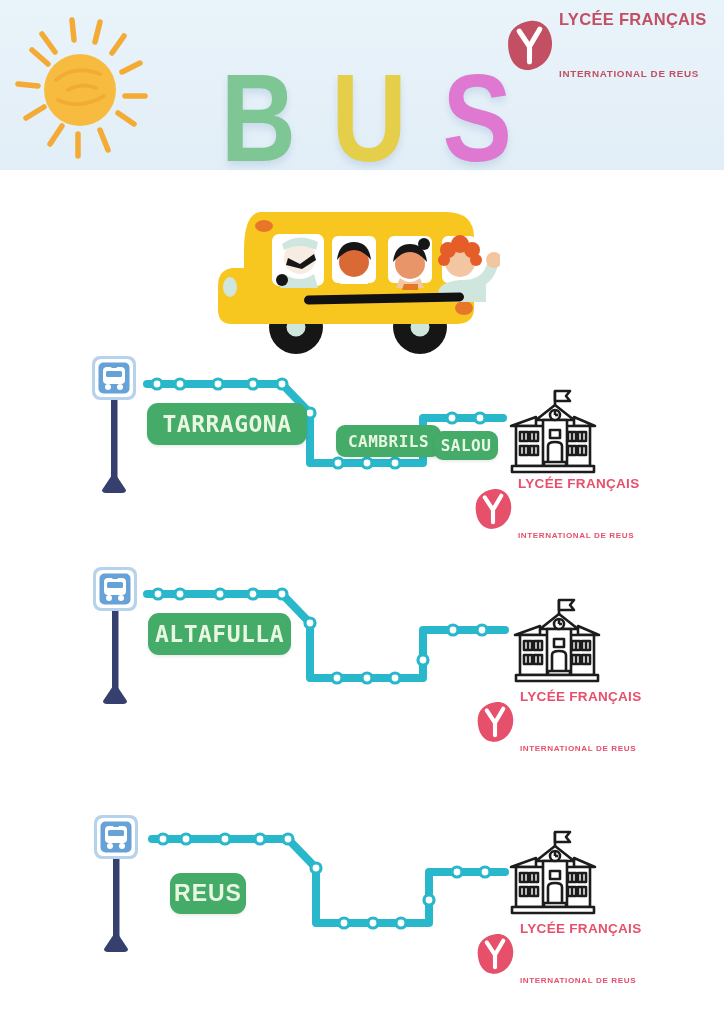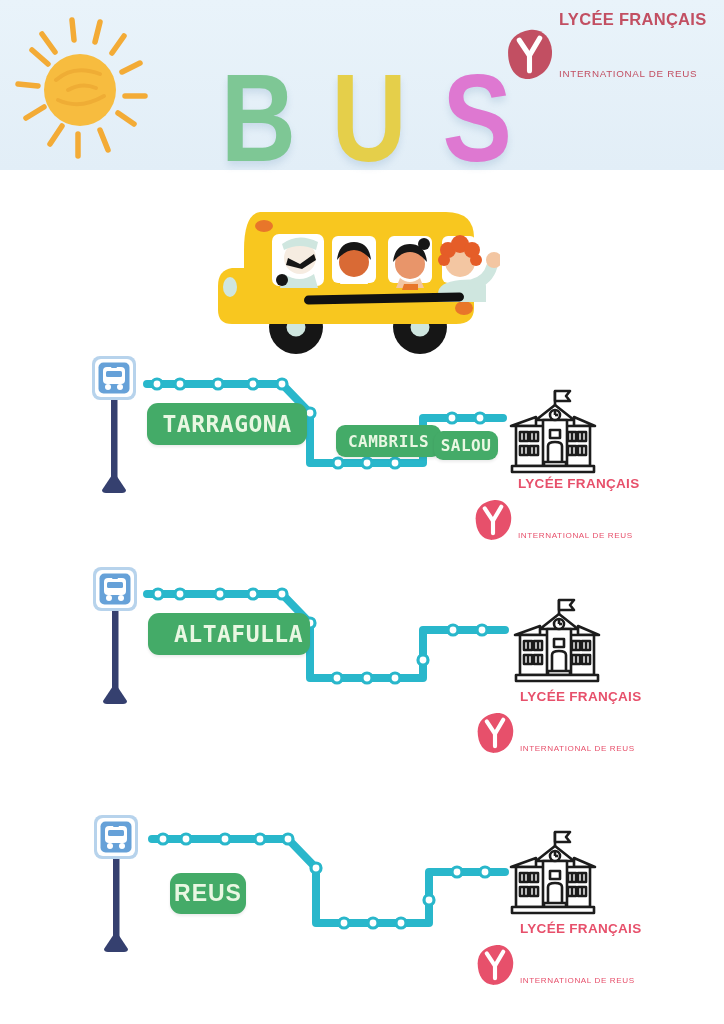--- a/index.html
+++ b/index.html
@@ -17,24 +17,24 @@
   .bus-title{
     left:368px;top:56px;
     transform:translateX(-50%) scaleX(.84);
     transform-origin:center top;
     font-size:124px;line-height:1;font-weight:bold;
     letter-spacing:4px;white-space:nowrap;
     text-shadow:0 5px 8px rgba(110,150,185,.22);
   }
   .bus-title span{display:inline-block;}
   
-  .logo{display:flex;align-items:flex-end;gap:6px;}
+  .logo{display:flex;align-items:center;gap:6px;}
   .logo svg{width:38px;height:42px;flex:0 0 auto;}
   .logo .l1{font-weight:bold;font-size:13.5px;letter-spacing:.3px;line-height:1.05;white-space:nowrap;}
-  .logo .l2{font-weight:normal;font-size:8.1px;letter-spacing:.6px;line-height:1.1;white-space:nowrap;margin-top:41px;}
+  .logo .l2{font-weight:bold;font-size:8.1px;letter-spacing:.6px;line-height:1.1;white-space:nowrap;margin-top:41px;}
   .logo--header svg{width:47px;height:51px;}
   .logo--header .l1{font-size:16.5px;}
   .logo--header .l2{font-size:9.8px;letter-spacing:.7px;}
   
   .stop-label{
     background:#44ab68;border-radius:11px;
     display:flex;align-items:center;justify-content:center;
     color:#e9f7e2;font-family:"DejaVu Sans Mono", monospace;
     font-weight:bold;letter-spacing:.5px;
     box-shadow:0 2px 3px rgba(0,0,0,.08);
@@ -264,21 +264,21 @@
         <circle cx="142" cy="14" r="5"></circle>
         <circle cx="170" cy="43" r="5"></circle>
       <circle cx="197" cy="98" r="5"></circle>
         <circle cx="227" cy="98" r="5"></circle>
         <circle cx="255" cy="98" r="5"></circle>
       <circle cx="283" cy="80" r="5"></circle>
         <circle cx="313" cy="50" r="5"></circle>
         <circle cx="342" cy="50" r="5"></circle>
     </g>
   </svg>
-  <div class="abs stop-label stop-label--big" style="left:148px;top:613px;width:143px;height:42px;padding-left:19px;">ALTAFULLA</div>
+  <div class="abs stop-label stop-label--big" style="left:148px;top:613px;width:143px;height:42px;">ALTAFULLA</div>
   <svg class="abs" style="left:511px;top:597px;" width="92" height="86" viewBox="0 0 92 86">
     <g fill="#ffffff" stroke="#1c1c1c" stroke-width="2.6" stroke-linejoin="round">
       <line x1="48" y1="18" x2="48" y2="3"></line>
       <path d="M48,3 h15 l-4,5 4,5 h-15 z"></path>
       <polygon points="29,32 48,17 67,32"></polygon>
       <polygon points="29,29 29,38 4,38"></polygon>
       <polygon points="67,29 67,38 88,38"></polygon>
       <rect x="9" y="38" width="74" height="40"></rect>
       <rect x="36" y="32" width="24" height="46"></rect>
       <circle cx="48" cy="27" r="5"></circle>

